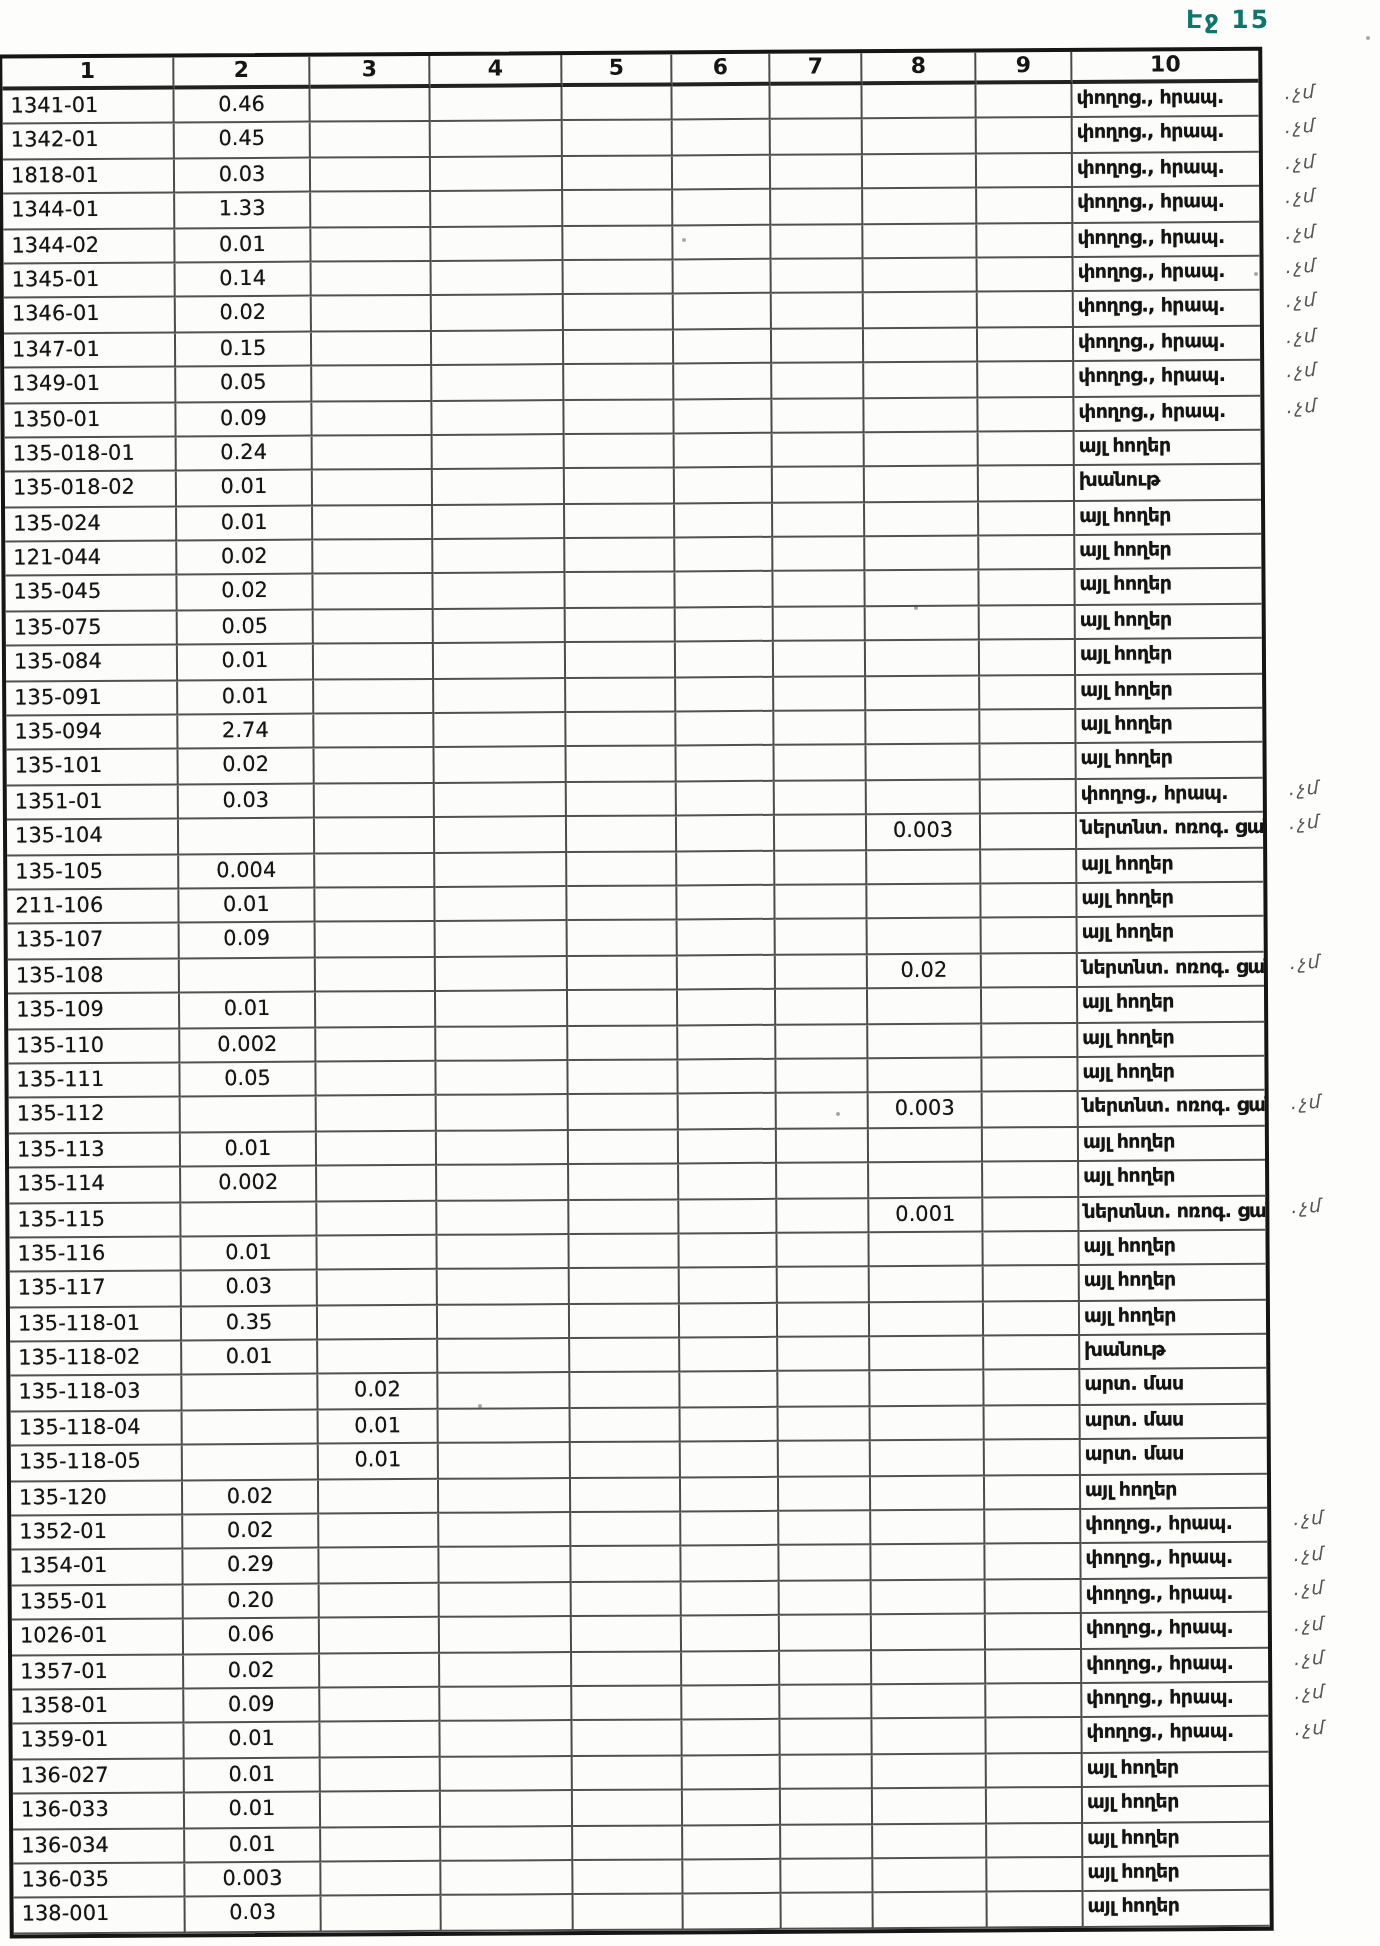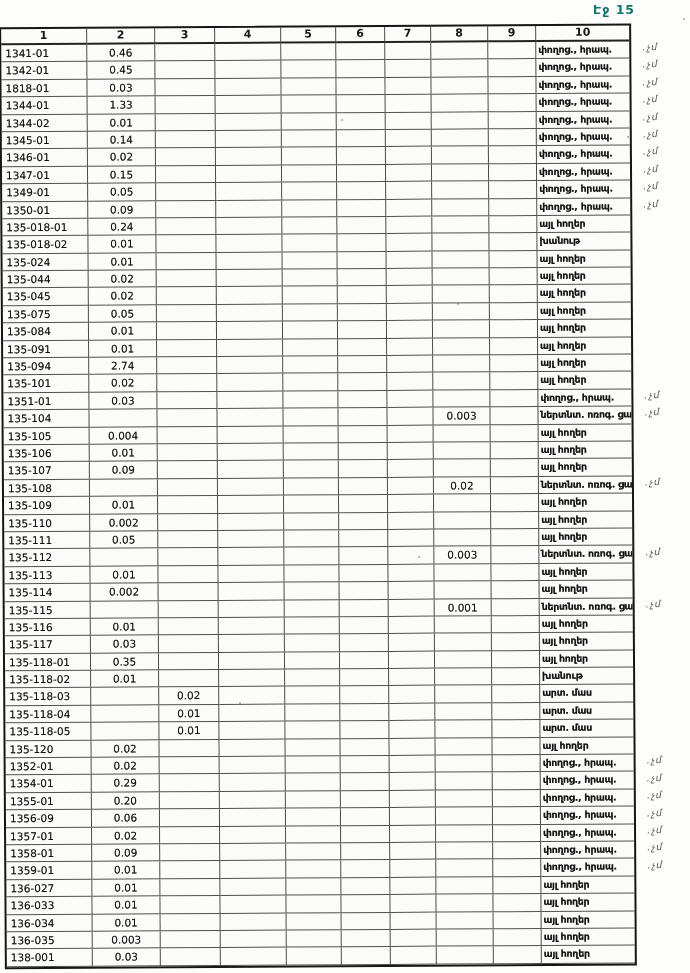--- a/index.html
+++ b/index.html
@@ -237,21 +237,21 @@
         <div class="cell col-c1">135-024</div>
         <div class="cell col-c2">0.01</div>
         <div class="cell col-c3"></div>
         <div class="cell col-c4"></div>
         <div class="cell col-c5"></div>
         <div class="cell col-c6"></div>
         <div class="cell col-c7"></div>
         <div class="cell col-c8"></div>
         <div class="cell col-c9"></div>
         <div class="cell col-c10">այլ հողեր</div>
-        <div class="cell col-c1">135-044</div>
+        <div class="cell col-c1">121-044</div>
         <div class="cell col-c2">0.02</div>
         <div class="cell col-c3"></div>
         <div class="cell col-c4"></div>
         <div class="cell col-c5"></div>
         <div class="cell col-c6"></div>
         <div class="cell col-c7"></div>
         <div class="cell col-c8"></div>
         <div class="cell col-c9"></div>
         <div class="cell col-c10">այլ հողեր</div>
         <div class="cell col-c1">135-045</div>
@@ -337,21 +337,21 @@
         <div class="cell col-c1">135-105</div>
         <div class="cell col-c2">0.004</div>
         <div class="cell col-c3"></div>
         <div class="cell col-c4"></div>
         <div class="cell col-c5"></div>
         <div class="cell col-c6"></div>
         <div class="cell col-c7"></div>
         <div class="cell col-c8"></div>
         <div class="cell col-c9"></div>
         <div class="cell col-c10">այլ հողեր</div>
-        <div class="cell col-c1">135-106</div>
+        <div class="cell col-c1">211-106</div>
         <div class="cell col-c2">0.01</div>
         <div class="cell col-c3"></div>
         <div class="cell col-c4"></div>
         <div class="cell col-c5"></div>
         <div class="cell col-c6"></div>
         <div class="cell col-c7"></div>
         <div class="cell col-c8"></div>
         <div class="cell col-c9"></div>
         <div class="cell col-c10">այլ հողեր</div>
         <div class="cell col-c1">135-107</div>
@@ -547,21 +547,21 @@
         <div class="cell col-c1">1355-01</div>
         <div class="cell col-c2">0.20</div>
         <div class="cell col-c3"></div>
         <div class="cell col-c4"></div>
         <div class="cell col-c5"></div>
         <div class="cell col-c6"></div>
         <div class="cell col-c7"></div>
         <div class="cell col-c8"></div>
         <div class="cell col-c9"></div>
         <div class="cell col-c10">փողոց., հրապ.</div>
-        <div class="cell col-c1">1356-09</div>
+        <div class="cell col-c1">1026-01</div>
         <div class="cell col-c2">0.06</div>
         <div class="cell col-c3"></div>
         <div class="cell col-c4"></div>
         <div class="cell col-c5"></div>
         <div class="cell col-c6"></div>
         <div class="cell col-c7"></div>
         <div class="cell col-c8"></div>
         <div class="cell col-c9"></div>
         <div class="cell col-c10">փողոց., հրապ.</div>
         <div class="cell col-c1">1357-01</div>

